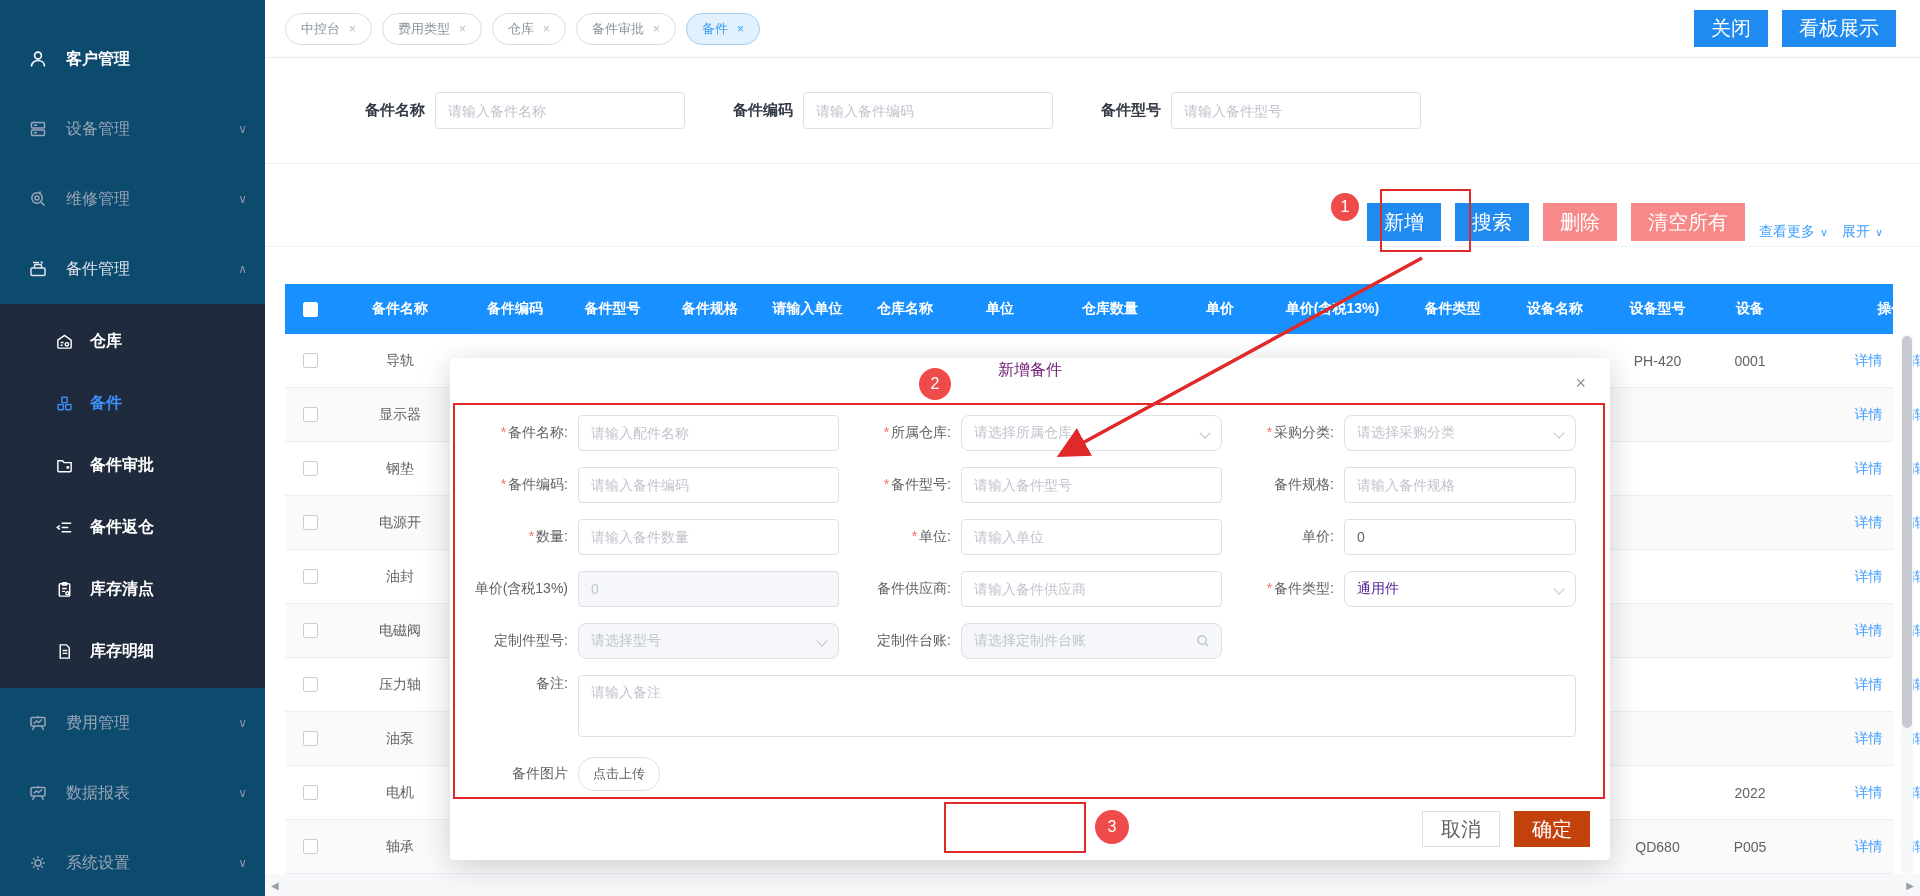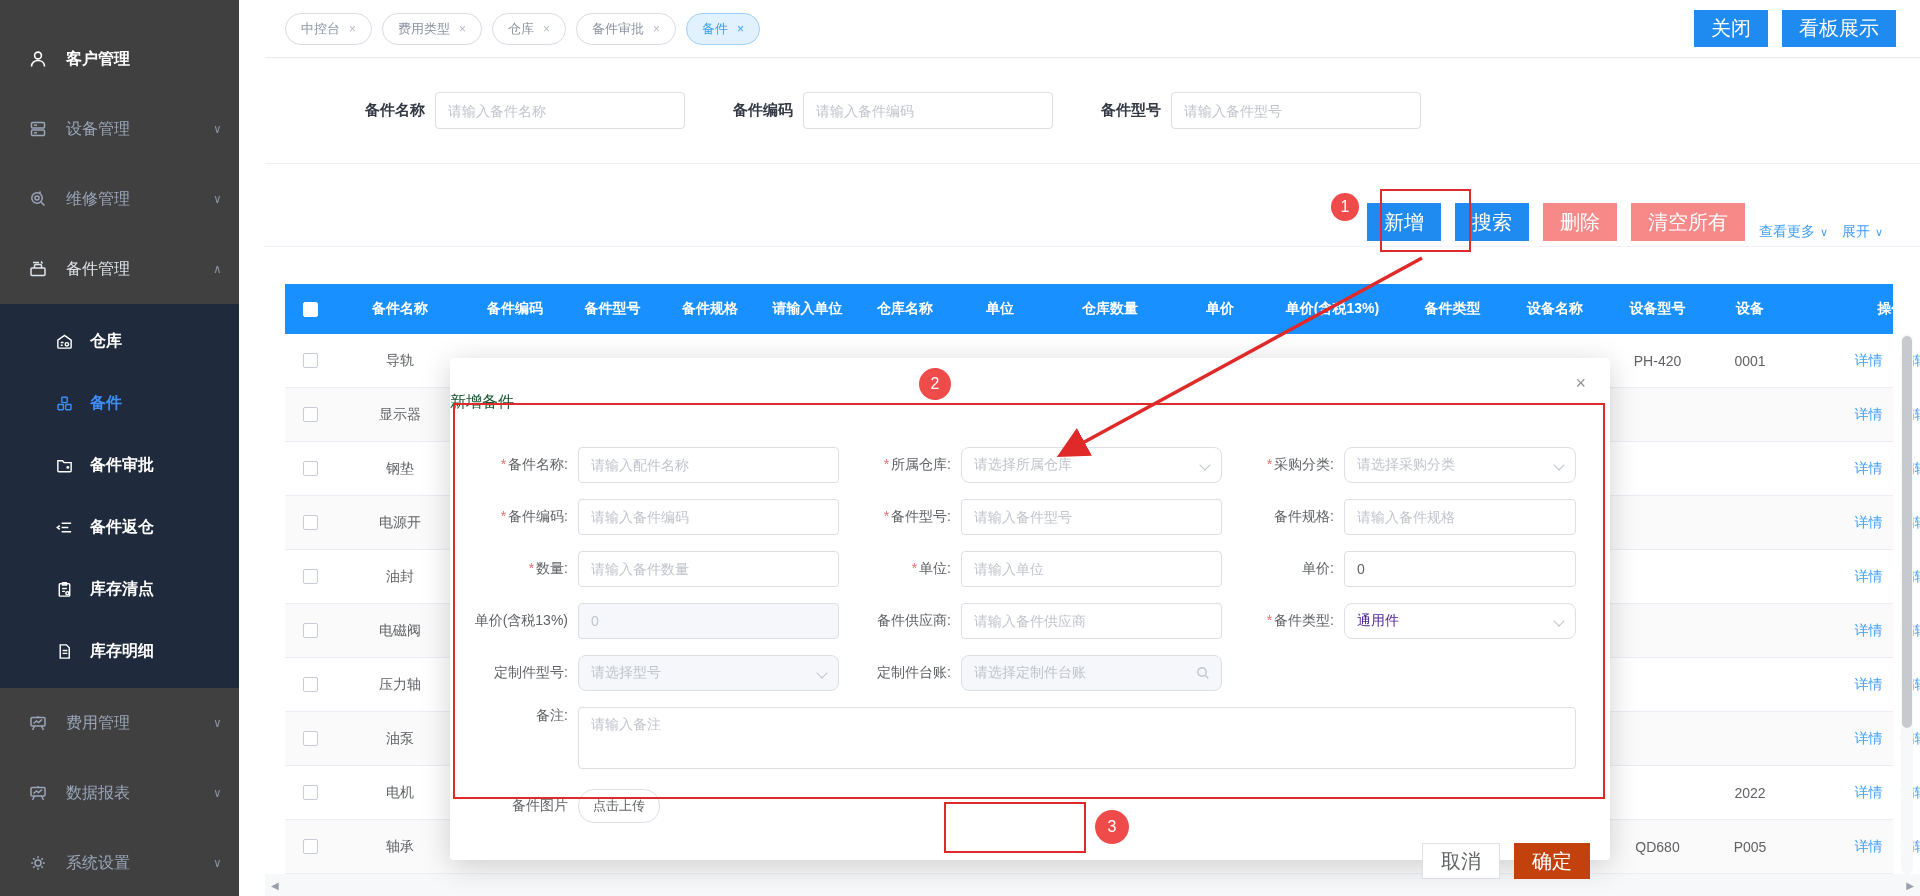--- a/index.html
+++ b/index.html
@@ -1,22 +1,22 @@
 <!DOCTYPE html>
 <html><head>
 <meta charset="utf-8">
 <style>
   * { margin:0; padding:0; box-sizing:border-box; }
   html,body { width:1920px; height:896px; overflow:hidden; background:#fff;
     font-family:"Liberation Sans","DejaVu Sans",sans-serif; }
   .page { position:relative; width:1920px; height:896px; }
 
   
-  .sidebar { position:absolute; left:0; top:0; width:239px; height:896px;
-    background:#404040; overflow:hidden; z-index:5;font-family:Liberation Mono, monospace; }
+  .sidebar { position:absolute; left:0; top:0; width:265px; height:896px;
+    background:#0c4a6e; overflow:hidden; z-index:5; }
   .side-item { height:70px; display:flex; align-items:center; gap:18px;
     padding:0 18px 0 28px; color:#9aa5b8; font-size:16px; cursor:pointer; }
   .side-item .chev { margin-left:auto; font-size:12px; color:#8a94a6; }
   .side-item.cut { margin-top:-46px; }
   .side-item.bright { color:#ffffff; font-weight:bold; }
   .side-item.parent-open { color:#dfe4ec; }
   .submenu { background:#1f2a3c; padding:6px 0; }
   .sub-item { height:62px; display:flex; align-items:center; gap:16px;
     padding:0 18px 0 55px; color:#ffffff; font-weight:bold; font-size:16px; cursor:pointer; }
   .sub-item.active { color:#3e8ef7; }
@@ -77,21 +77,21 @@
   .vthumb { position:absolute; left:1px; top:2px; width:10px; height:392px;
     background:#c6c9ce; border-radius:5px; cursor:pointer; }
   .hscroll { position:absolute; left:265px; top:874px; width:1655px; height:22px;
     background:#f7f8fa; display:flex; justify-content:space-between; align-items:center;
     padding:0 6px; color:#9aa0ab; font-size:10px; z-index:2; }
   .hscroll span { cursor:pointer; }
 
   
   .modal { position:absolute; left:450px; top:358px; width:1160px; height:502px;
     background:#fff; border-radius:4px; box-shadow:0 6px 30px rgba(0,0,0,.18); z-index:10; }
-  .modal-title { padding-top:34px; font-size:16px; color:#14532d; }
+  .modal-title { text-align:center; padding-top:2px; font-size:16px; color:#701a75; }
   .modal-close { position:absolute; right:24px; top:15px; font-size:18px; color:#909399; cursor:pointer; }
   .modal-body { padding:34px 20px 0 20px; }
   .f-row { display:grid; grid-template-columns:383px 383px 354px; margin-bottom:16px; }
   .f-item { display:flex; align-items:center; padding-right:14px; }
   .f-label { width:108px; flex-shrink:0; text-align:right; font-size:14px;
     color:#606266; padding-right:10px; white-space:nowrap; }
   .req { color:#f56c6c; margin-right:2px; }
   .inp { flex:1; height:36px; border:1px solid #dcdfe6; border-radius:4px;
     padding:0 12px; font-size:14px; color:#606266; font-family:inherit; min-width:0; }
   .sel { flex:1; height:36px; border:1px solid #dcdfe6; border-radius:8px;

